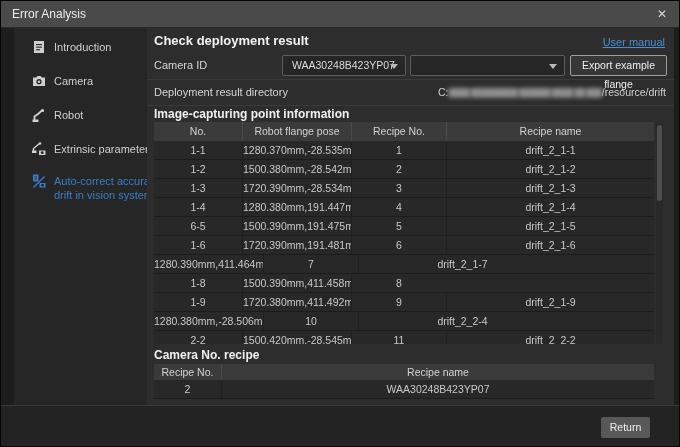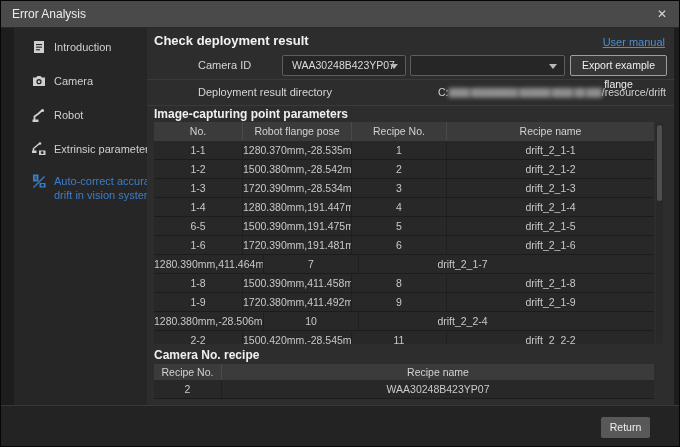--- a/index.html
+++ b/index.html
@@ -17,21 +17,21 @@
   .side-item svg { width:16px; height:16px; flex:0 0 16px; margin-top:0px; }
   .side-item .lbl { font-size:11px; line-height:14px; width:108px; padding-top:1px; }
   .side-item.selected { color:#3b7ec9; }
 
   
   .panel { position:absolute; left:146px; top:27px; width:527px; height:377px; background:#2d2d2d; }
   .panel-title { position:absolute; left:7px; top:5px; font-size:13px; font-weight:bold; color:#f2f2f2; }
   .user-manual { position:absolute; right:9px; top:8px; font-size:11px; color:#4a8fd6; text-decoration:underline; cursor:pointer; }
 
   .camera-row { position:absolute; left:0; top:24px; width:527px; height:28px; border-bottom:1px solid #3a3a3a; }
-  .row-label { position:absolute; left:7px; top:7px; font-size:11px; color:#d6d6d6;margin-left:44px; }
+  .row-label { position:absolute; left:7px; top:7px; font-size:11px; color:#d6d6d6; }
   .dropdown { position:absolute; top:3px; height:21px; background:#262626; border:1px solid #5d5d5d; border-radius:2px; color:#dadada; font-size:10.5px; line-height:19px; padding:0 20px 0 9px; cursor:pointer; }
   .dropdown::after { content:""; position:absolute; right:7px; top:8px; border-left:4px solid transparent; border-right:4px solid transparent; border-top:5px solid #b8b8b8; }
   .dd1 { left:135px; width:124px; }
   .dd2 { left:263px; width:155px; }
   .export-btn { position:absolute; left:423px; top:3px; width:97px; height:21px; background:#373737; border:1px solid #9e9e9e; border-radius:2px; color:#efefef; font-size:10.5px; text-align:center; line-height:19px; cursor:pointer; }
 
   .dir-row { position:absolute; left:0; top:52px; width:527px; height:26px; border-bottom:1px solid #3a3a3a; }
   .dir-row .row-label { top:6px; }
   .dir-path { position:absolute; right:8px; top:6px; font-size:10.5px; color:#d0d0d0; white-space:nowrap; }
   .redacted { display:inline-block; filter:blur(2.2px); color:#8e8e8e; font-size:8px; letter-spacing:-0.5px; vertical-align:1px; }
@@ -134,21 +134,21 @@
       <div class="dropdown dd1">WAA30248B423YP07</div>
       <div class="dropdown dd2"></div>
       <div class="export-btn">Export example flange</div>
     </div>
 
     <div class="dir-row">
       <span class="row-label">Deployment result directory</span>
       <span class="dir-path"><span>C:</span><span class="redacted">████ █████████ ██████ ████ ██ ███</span><span>/resource/drift</span></span>
     </div>
 
-    <div class="section-title sec1">Image-capturing point parameters</div>
+    <div class="section-title sec1">Image-capturing point information</div>
 
     <div class="tbl tbl1">
       <div class="thead">
         <div class="c c0">No.</div>
         <div class="c c1">Robot flange pose</div>
         <div class="c c2">Recipe No.</div>
         <div class="c c3">Recipe name</div>
       </div>
       <div class="tbody1">
         <div class="trow">
@@ -189,21 +189,20 @@
         </div>
         <div class="trow">
           <div class="c c1">1280.390mm,411.464mm,...</div>
           <div class="c c2">7</div>
           <div class="c c3">drift_2_1-7</div>
         </div>
         <div class="trow">
           <div class="c c0">1-8</div>
           <div class="c c1">1500.390mm,411.458mm,...</div>
           <div class="c c2">8</div>
-          <div class="c c3">drift_2_1-8</div>
         </div>
         <div class="trow">
           <div class="c c0">1-9</div>
           <div class="c c1">1720.380mm,411.492mm,...</div>
           <div class="c c2">9</div>
           <div class="c c3">drift_2_1-9</div>
         </div>
         <div class="trow">
           <div class="c c1">1280.380mm,-28.506mm,...</div>
           <div class="c c2">10</div>

